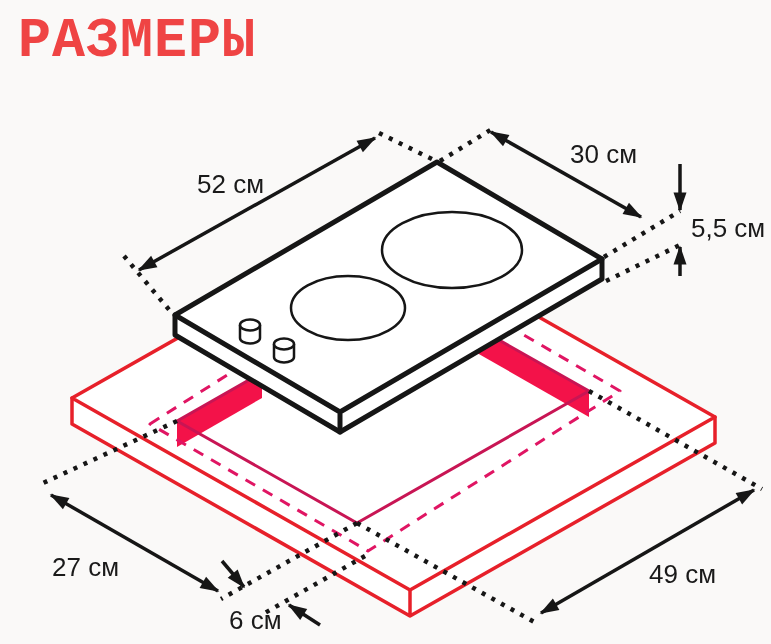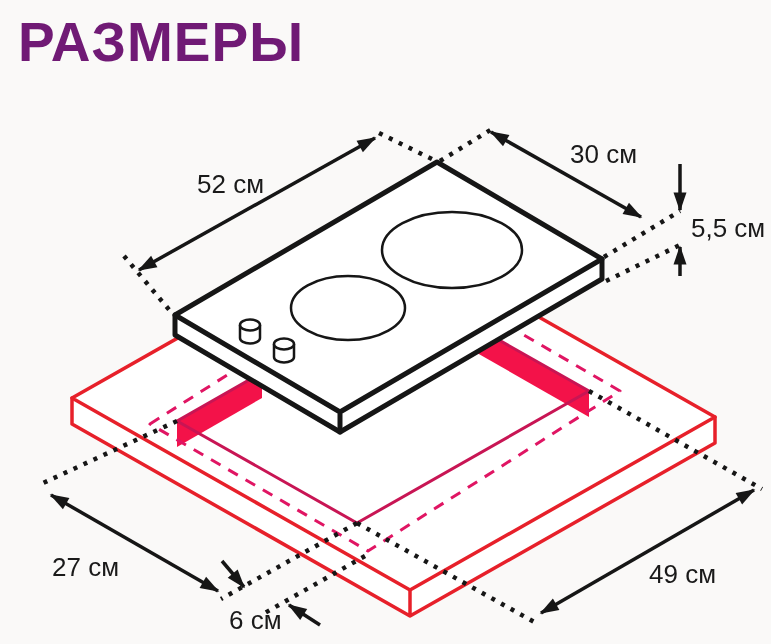--- a/index.html
+++ b/index.html
@@ -9,22 +9,23 @@
     font-family:"Liberation Sans", sans-serif;
     position:relative;
     overflow:hidden;
   }
   .title{
     position:absolute;
     left:18px;top:10px;
     font-size:55px;
     font-weight:800;
     letter-spacing:1px;
-    color:#701a75;
+    color:#ef4444;
     user-select:none;
+    font-family:Liberation Mono, monospace;
   }
   svg{position:absolute;left:0;top:0;}
   .dimtext{
     font-family:"Liberation Sans", sans-serif;
     font-size:26px;
     font-weight:500;
     fill:#1a1a1a;
   }
 </style>
 </head>

